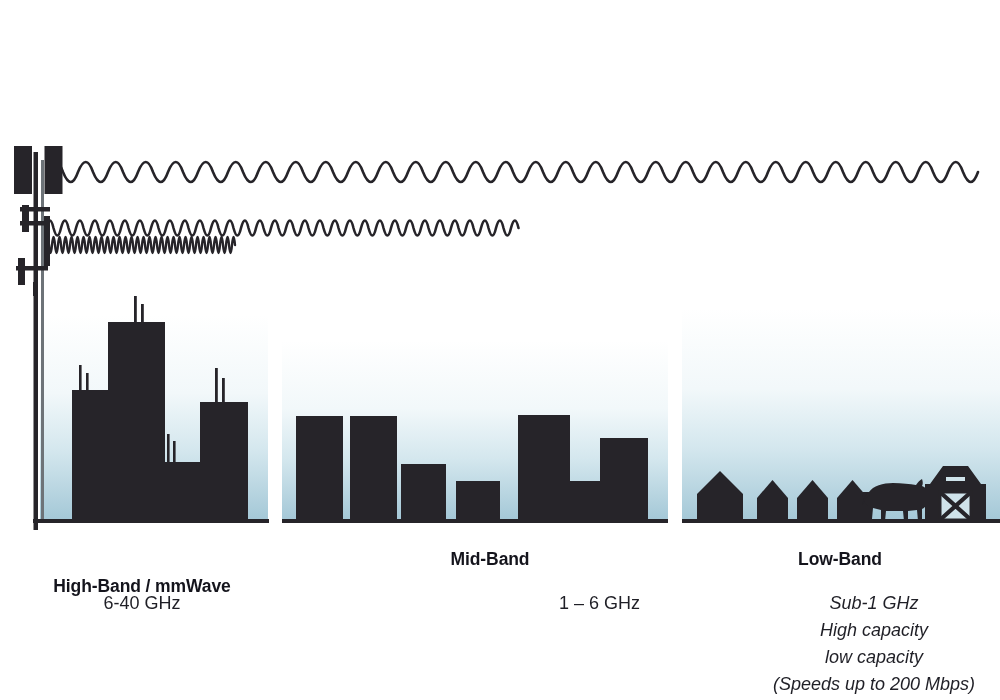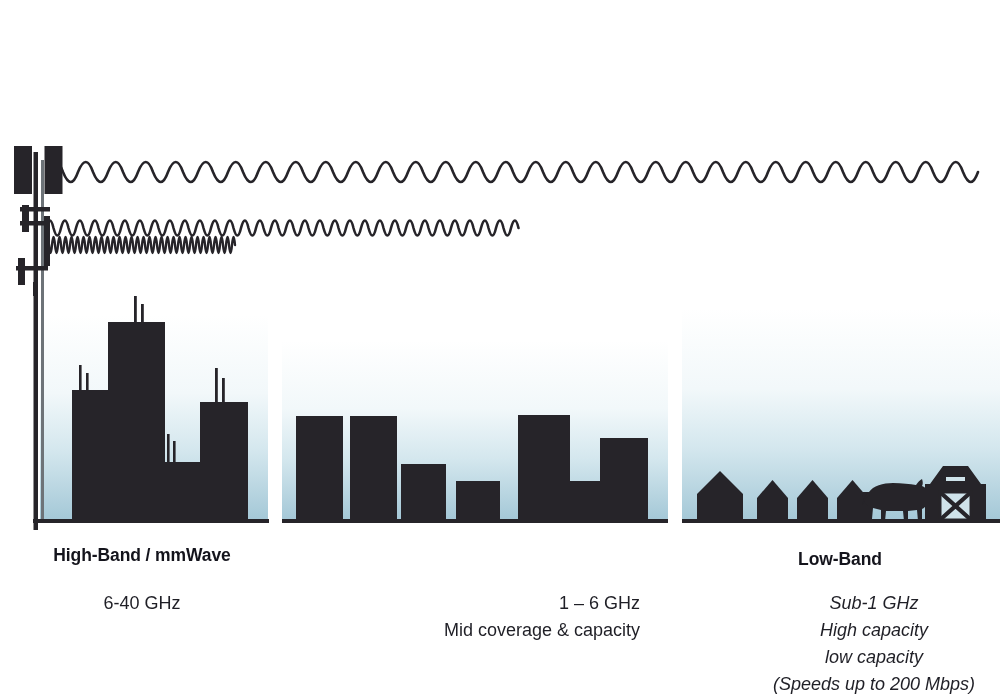--- a/index.html
+++ b/index.html
@@ -186,28 +186,28 @@
       <rect x="940" y="492" width="31" height="28" fill="none" stroke="#262429" stroke-width="3"></rect>
     </g>
 
     <g>
       <rect x="33" y="519" width="236" height="4" fill="#262429"></rect>
       <rect x="282" y="519" width="386" height="4" fill="#262429"></rect>
       <rect x="682" y="519" width="318" height="4" fill="#262429"></rect>
     </g>
   </svg>
 
-  <div class="band-label" style="left:0px; top:545px; width:284px;">High-Band / mmWave</div>
+  <div class="band-label" style="left:0px; top:576px; width:284px;">High-Band / mmWave</div>
   <div class="band-desc" style="left:0px; top:590px; width:284px;">
     <div>6-40 GHz</div>
   </div>
 
+  <div class="band-label" style="left:340px; top:549px; width:300px;">Mid-Band</div>
   <div class="band-desc" style="left:340px; top:590px; width:300px;text-align:right;">
     <div>1 – 6 GHz</div>
-    <div>Mid coverage &amp; capacity</div>
   </div>
 
   <div class="band-label" style="left:690px; top:549px; width:300px;">Low-Band</div>
   <div class="band-desc" style="left:724px; top:590px; width:300px;font-style:italic;">
     <div>Sub-1 GHz</div>
     <div>High capacity</div>
     <div>low capacity</div>
     <div>(Speeds up to 200 Mbps)</div>
   </div>
 

